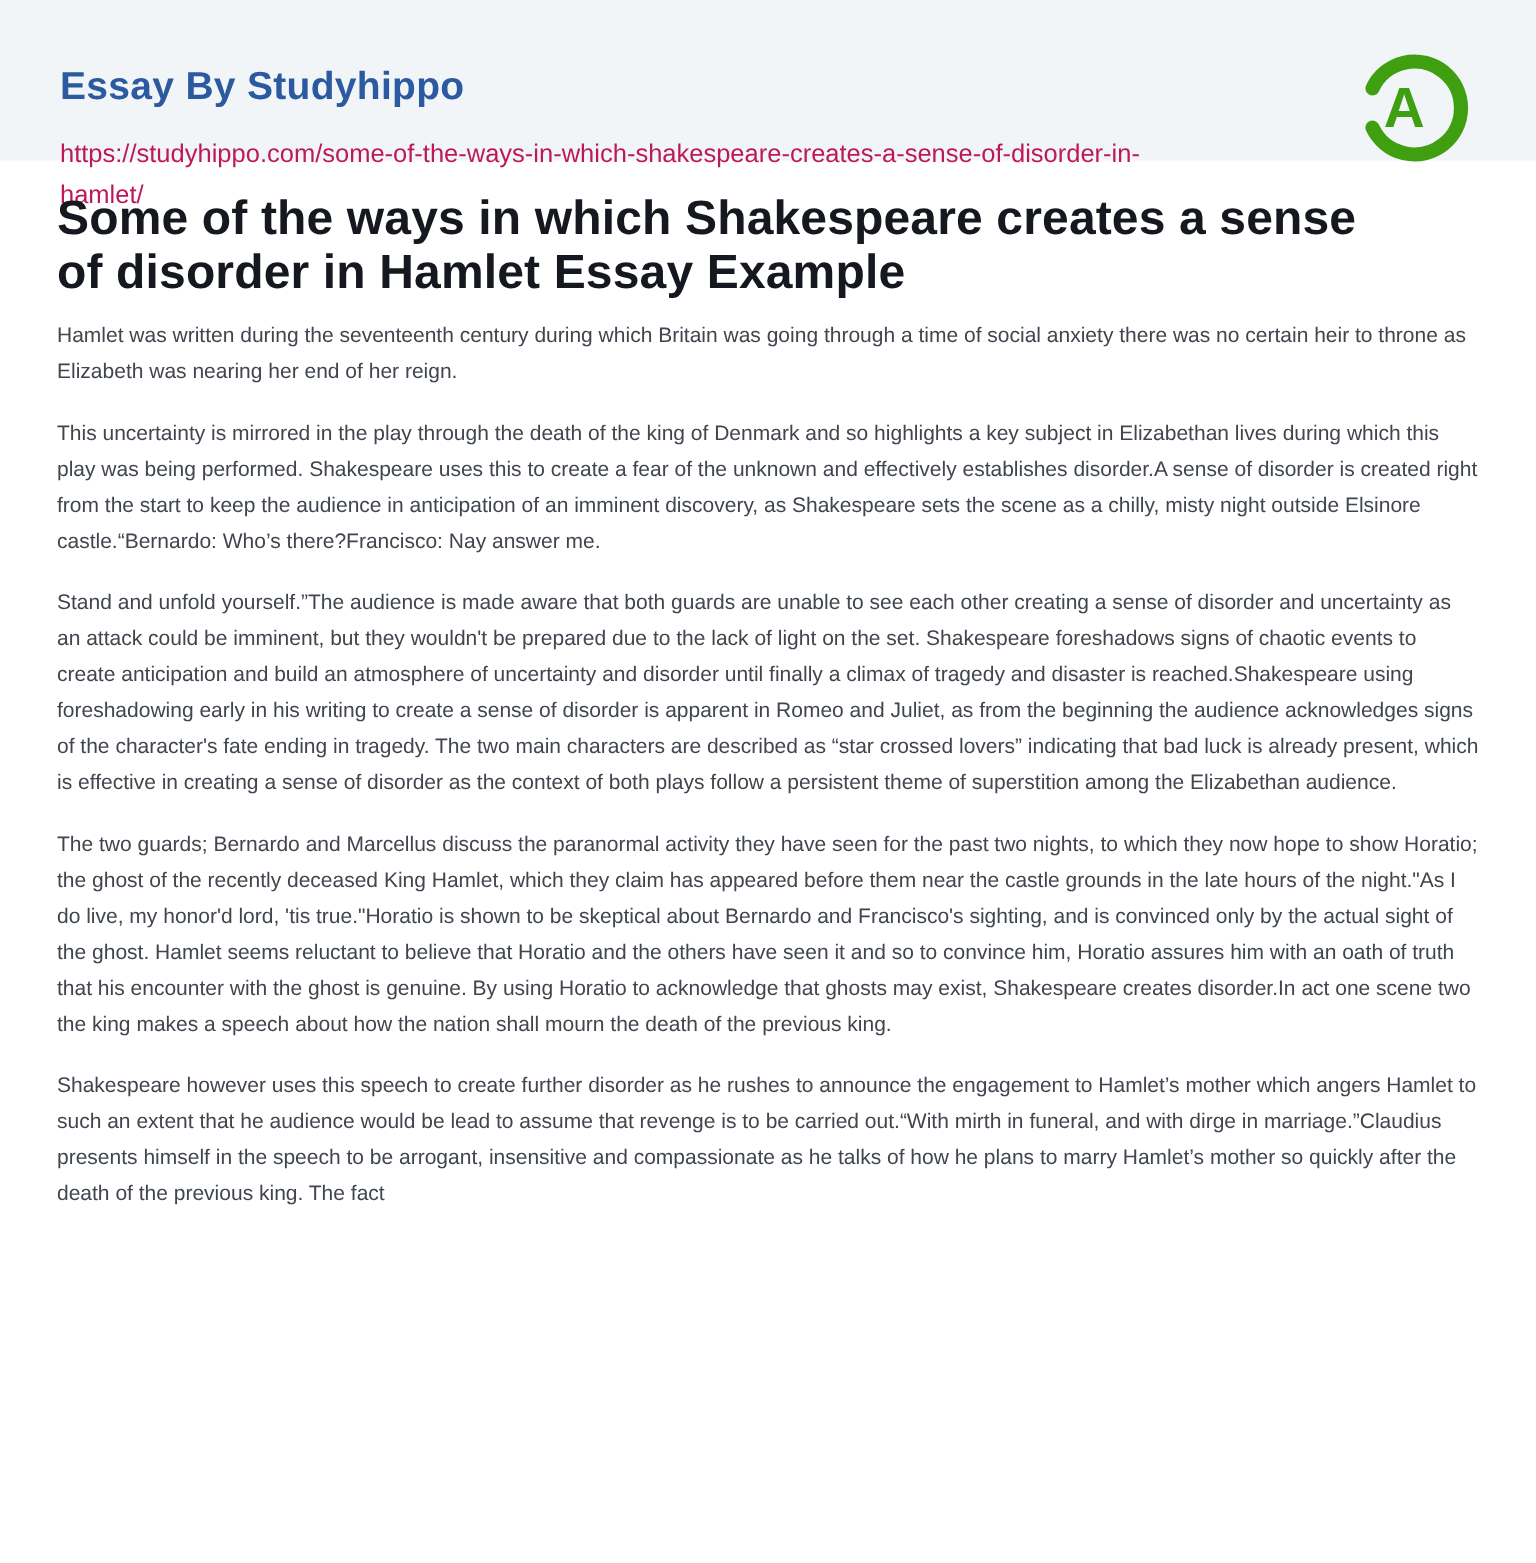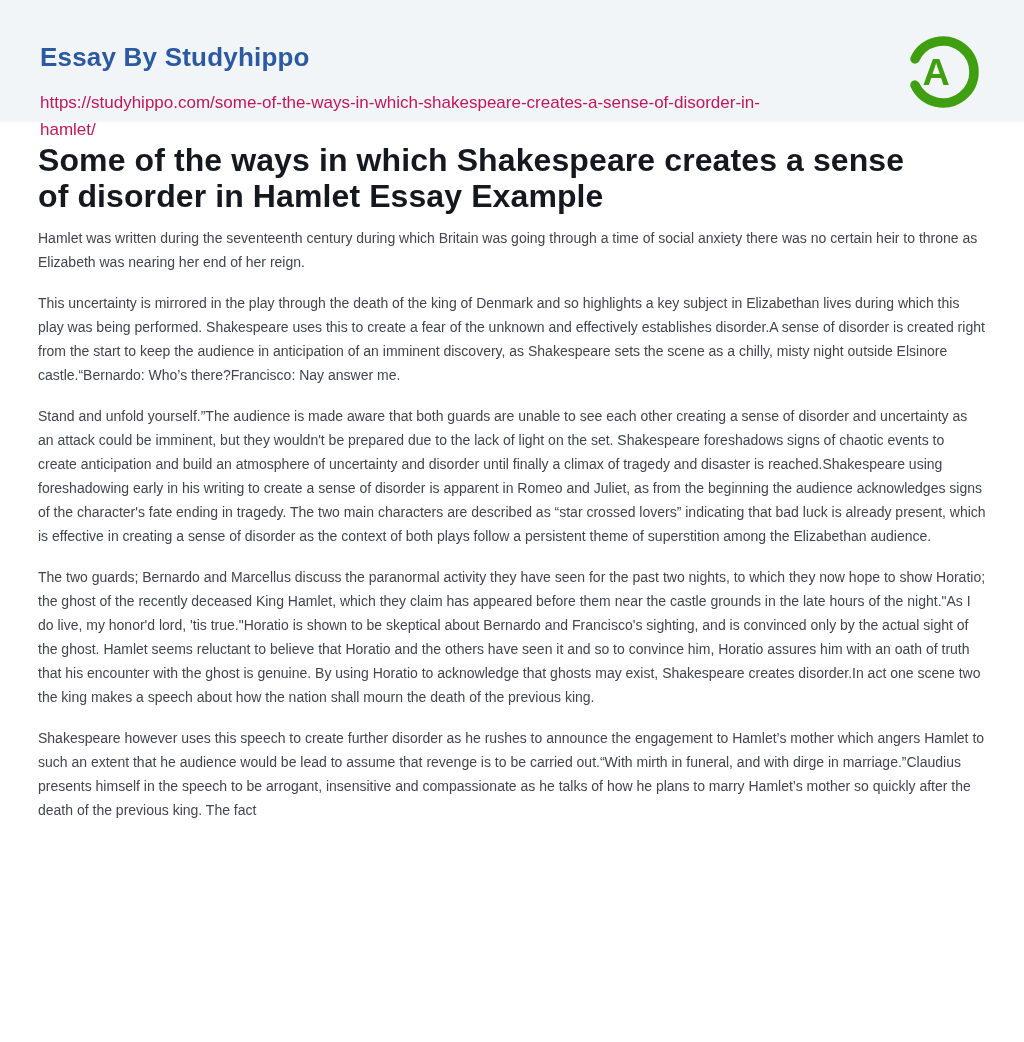--- a/index.html
+++ b/index.html
@@ -11,21 +11,21 @@
     font-family: "Liberation Sans", sans-serif;
   }
   .page {
     width: 1024px;
     min-height: 1042px;
     background: #ffffff;
     overflow: hidden;
   }
   .header {
     background: #f1f5f8;
-    height: 122px;
+    height: 107px;
     display: flex;
     justify-content: space-between;
     align-items: flex-start;
     padding: 0 38px 0 40px;
   }
   .header-left {
     padding-top: 42px;
     max-width: 820px;
   }
   .site-label {

